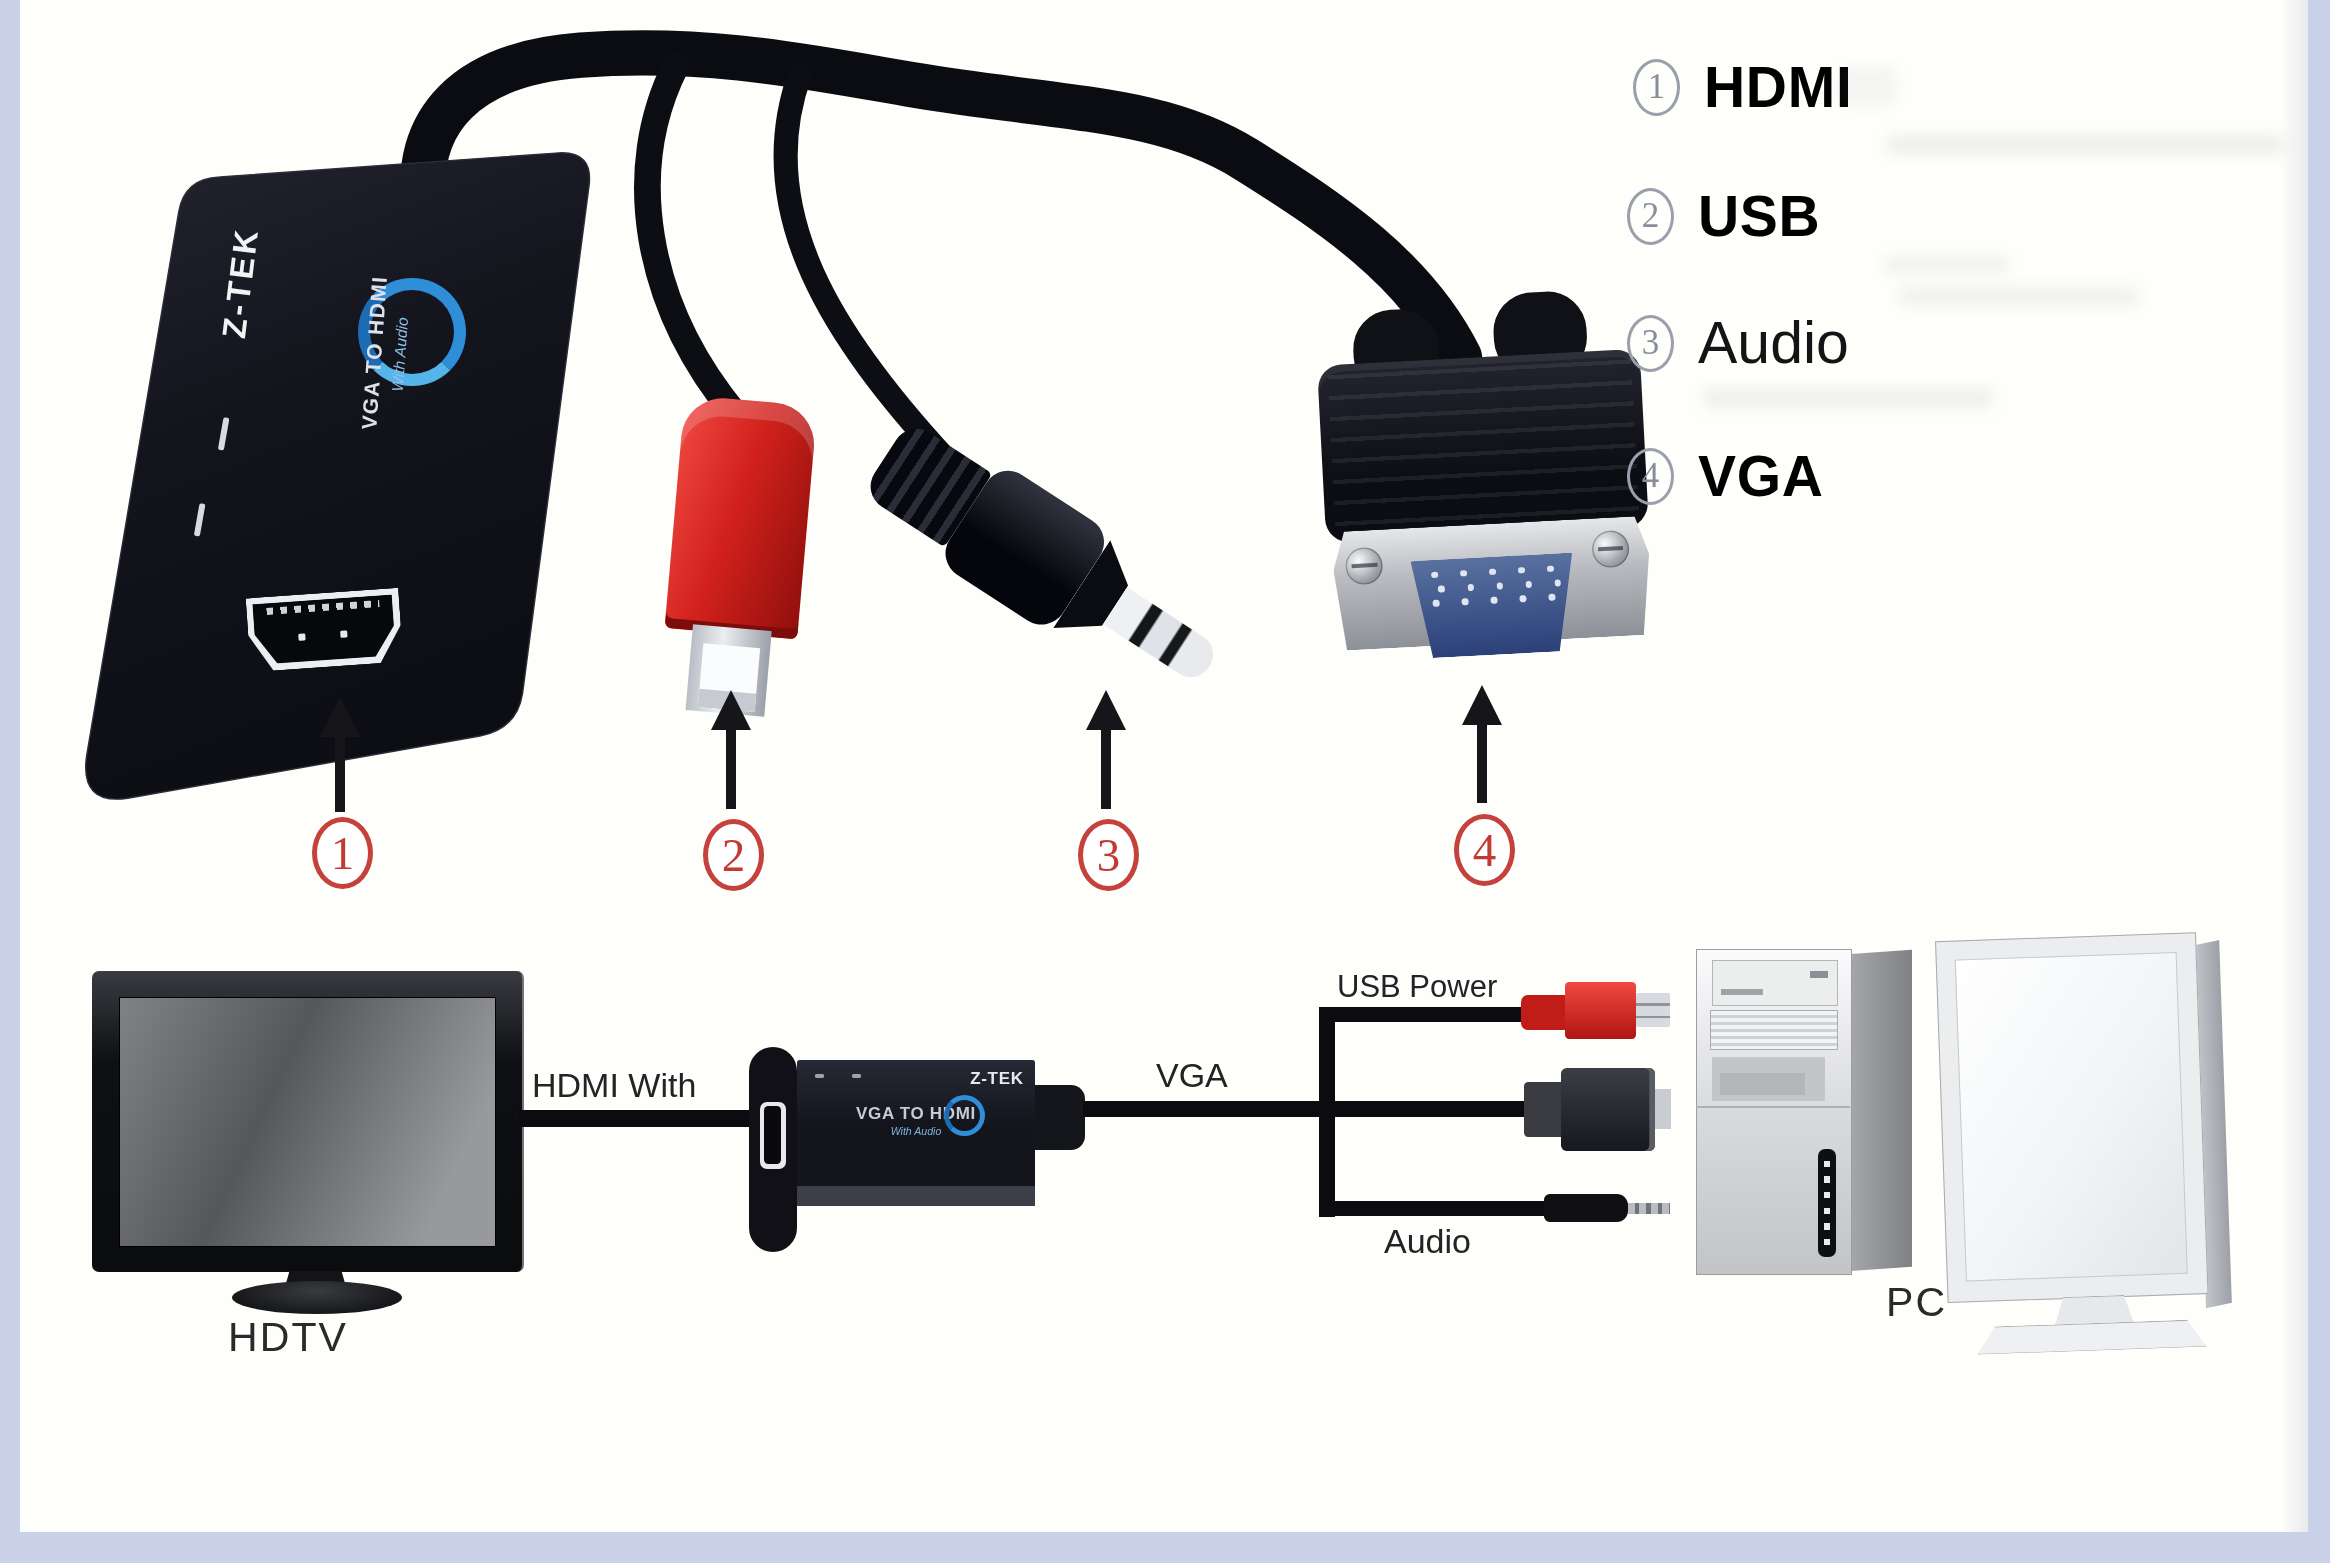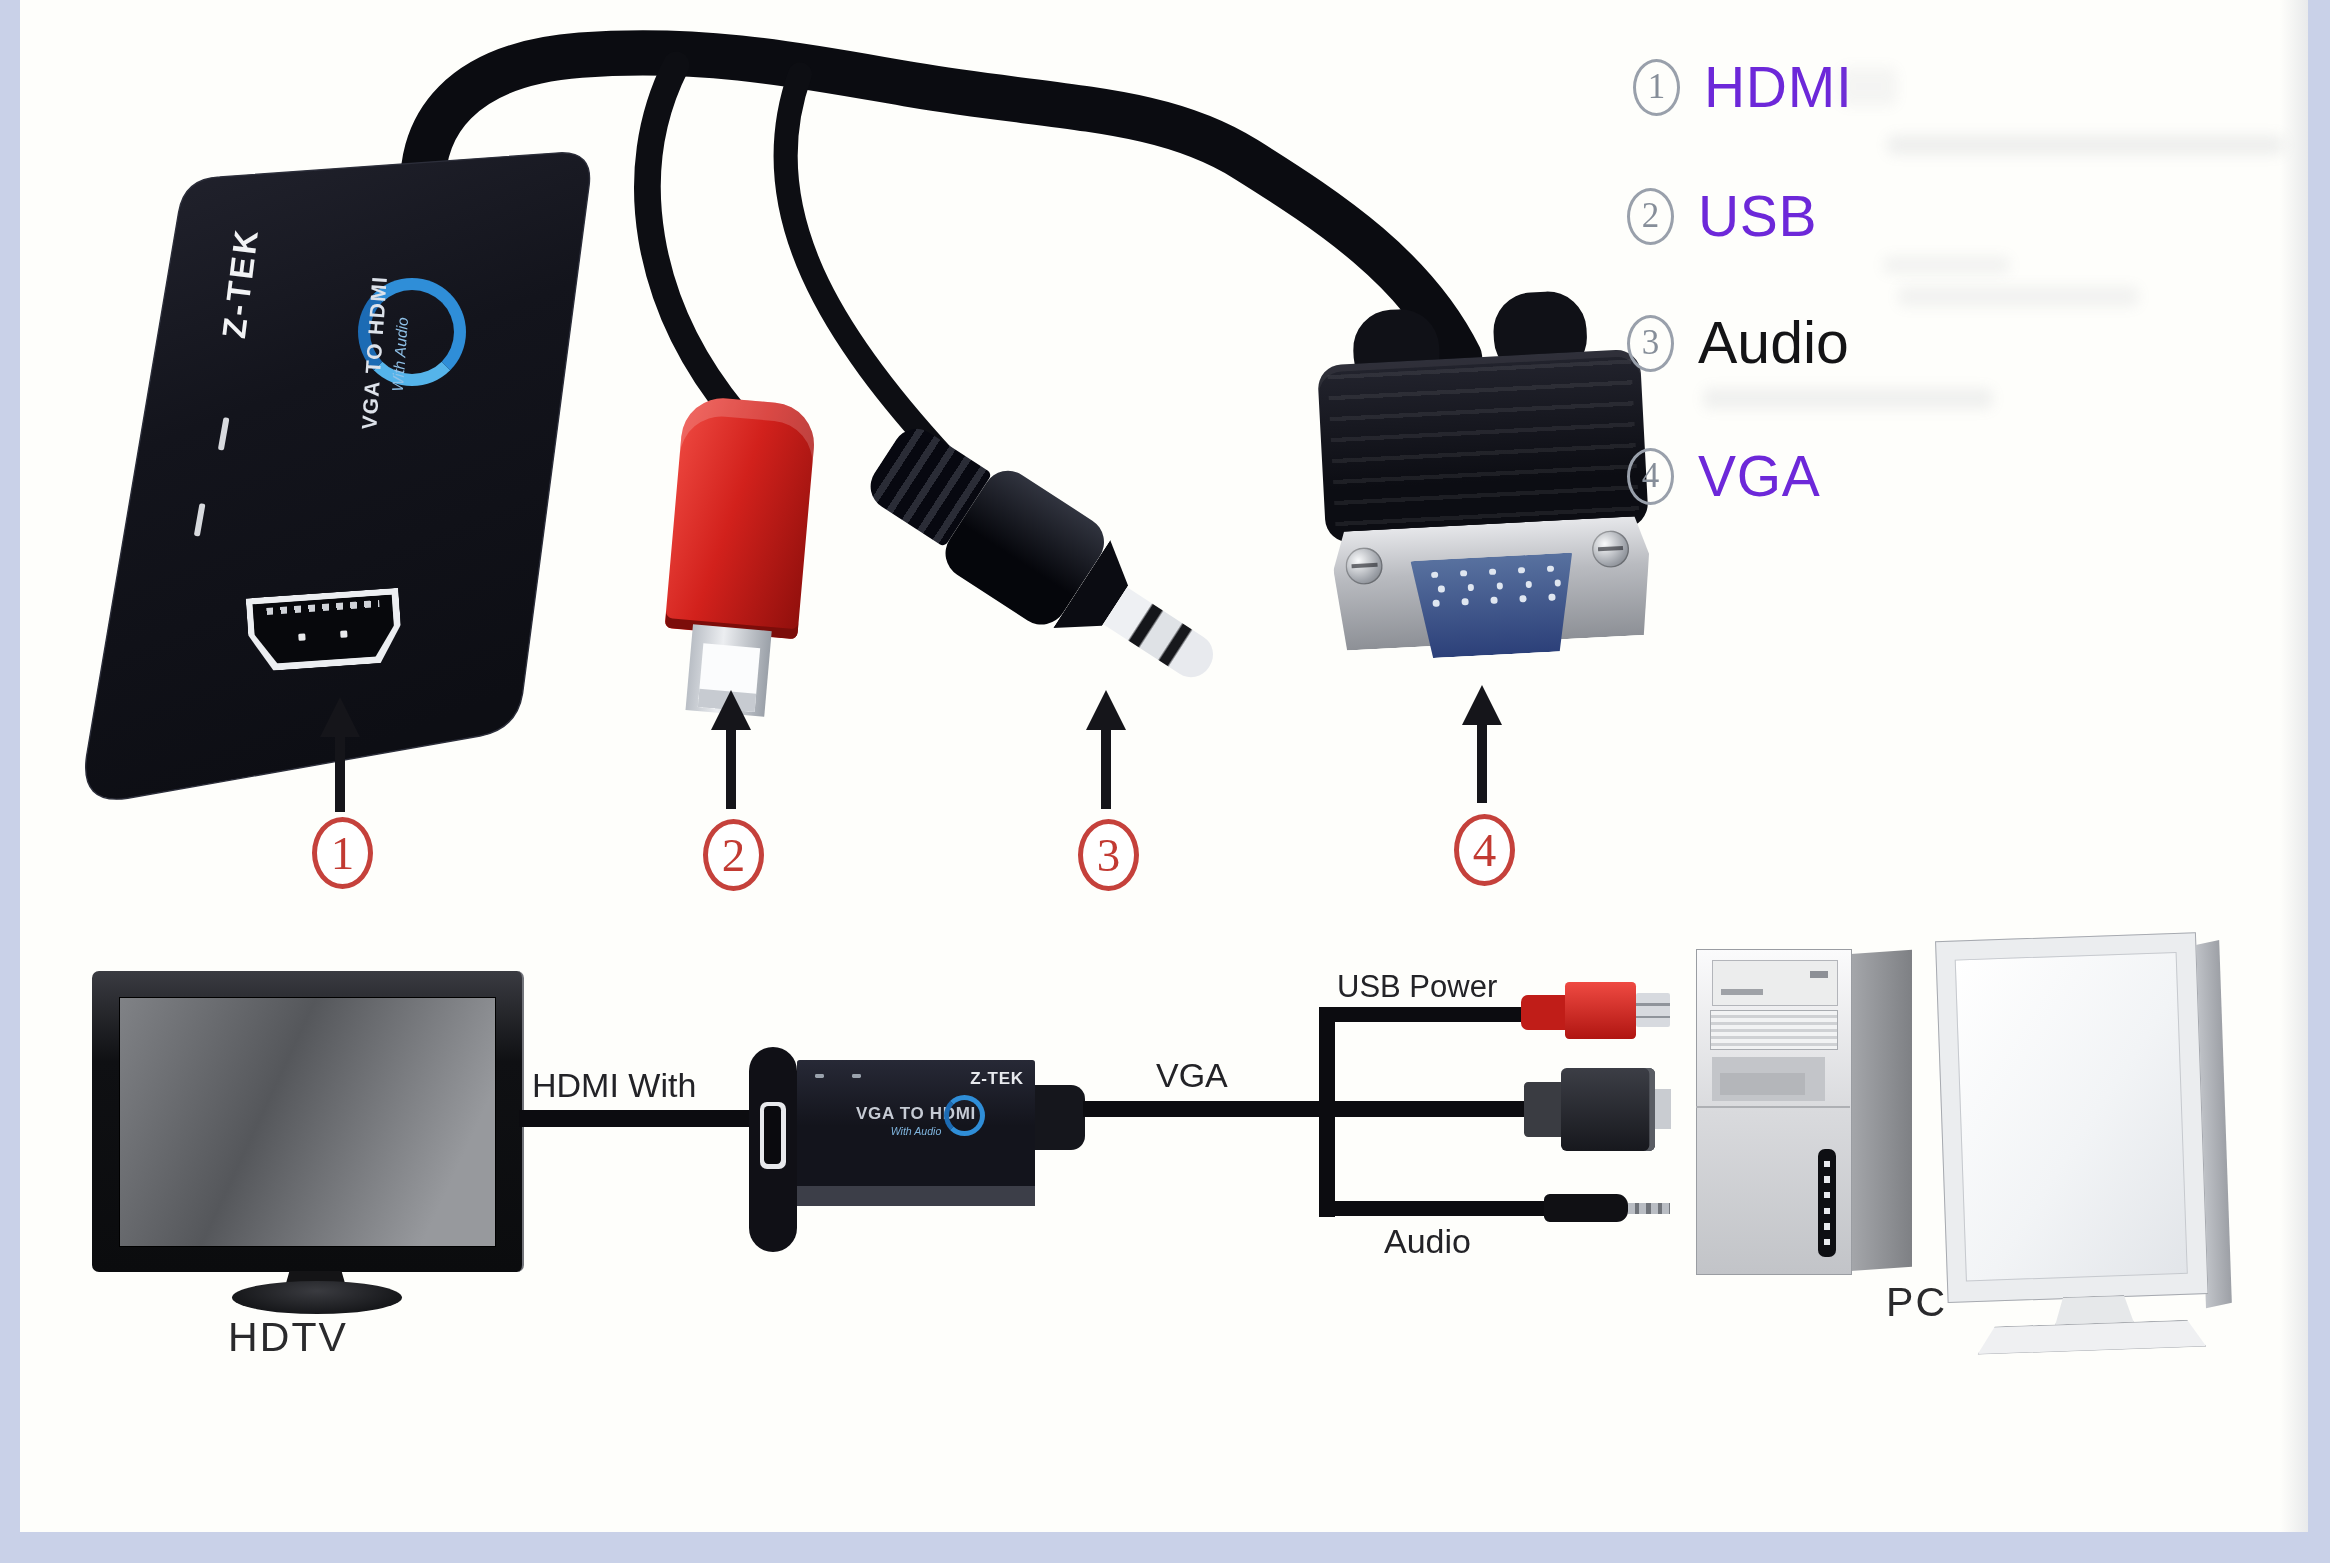--- a/index.html
+++ b/index.html
@@ -8,21 +8,21 @@
   .content{position:absolute;left:20px;top:0;width:2288px;height:1532px;background:#fefefb;}
   .content::after{content:"";position:absolute;right:0;top:0;width:28px;height:100%;
         background:linear-gradient(90deg,rgba(0,0,0,0) 0%,rgba(120,128,150,.16) 100%);}
   .abs{position:absolute;}
 
   
   .legend-row{position:absolute;display:flex;align-items:center;gap:24px;}
   .num-circle{width:41px;height:51px;border:3.5px solid #99a0ab;border-radius:50%;
         display:flex;align-items:center;justify-content:center;
         font-family:"Liberation Serif",serif;font-size:35px;color:#868e99;background:transparent;}
-  .legend-label-bold{font-weight:400;font-size:57px;letter-spacing:0.7px;color:#6d28d9;}
+  .legend-label-bold{font-weight:700;font-size:57px;letter-spacing:0.7px;color:#000000;}
   .legend-label-reg{font-weight:400;font-size:59px;color:#141416;}
   .smudge{position:absolute;background:#8a8f9a;filter:blur(6.4px);border-radius:7px;}
 
   
   .arrow{position:absolute;width:42px;}
   .arrow .head{width:0;height:0;border-left:20.5px solid transparent;border-right:20.5px solid transparent;
         border-bottom:40px solid #15151a;margin:0 auto;}
   .arrow .shaft{width:9.2px;background:#15151a;margin:0 auto;}
   .callout{position:absolute;width:51px;height:62px;border:5px solid #c5413b;border-radius:50%;
         background:rgba(255,255,255,.92);display:flex;align-items:center;justify-content:center;

